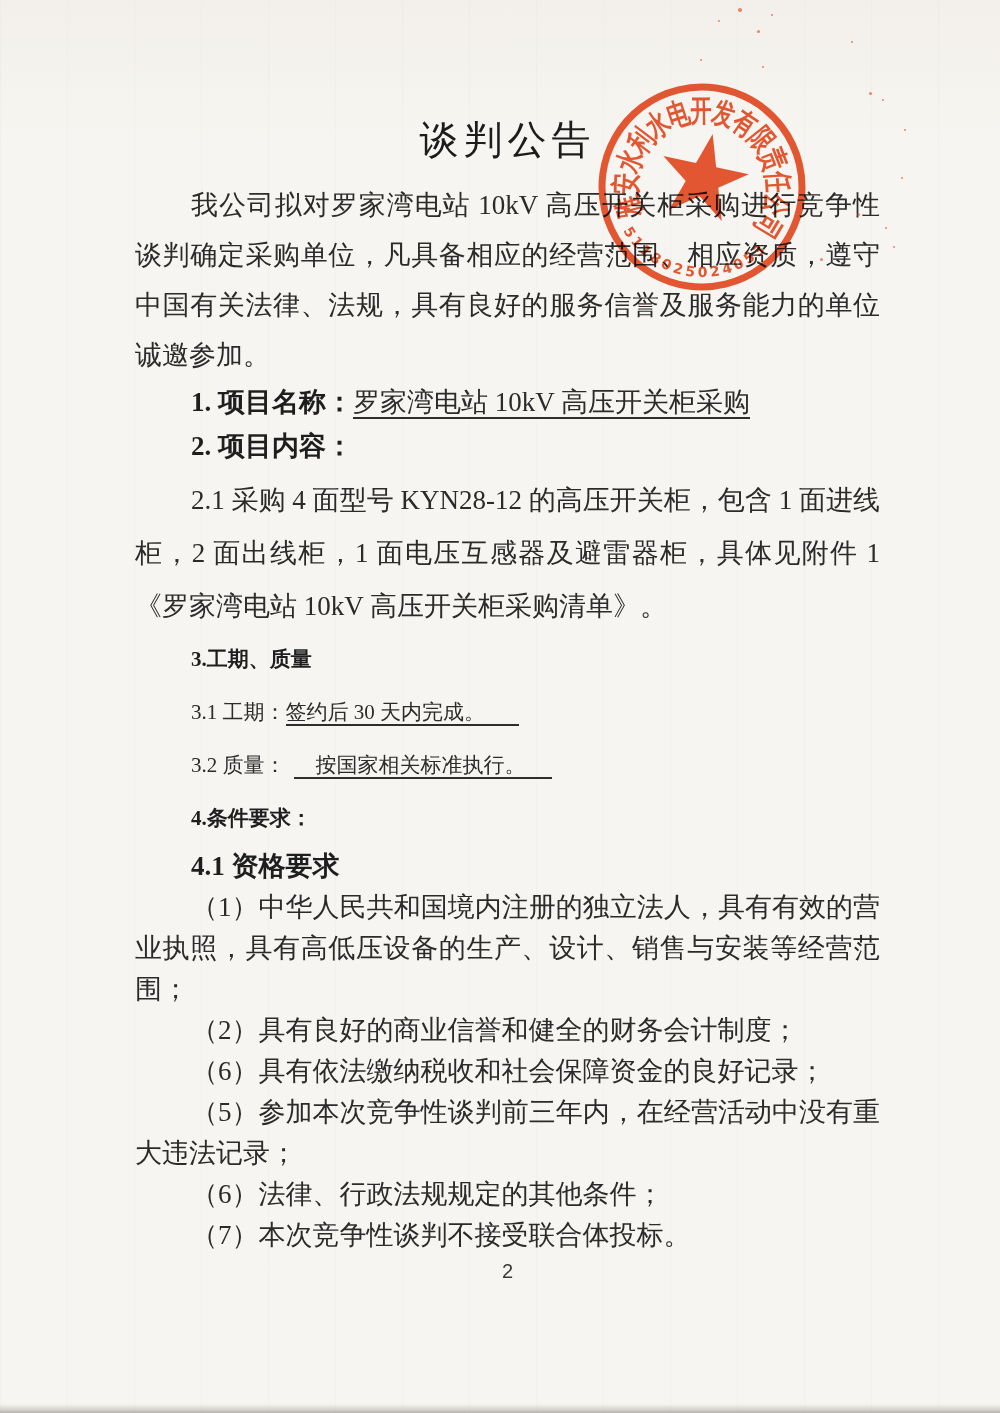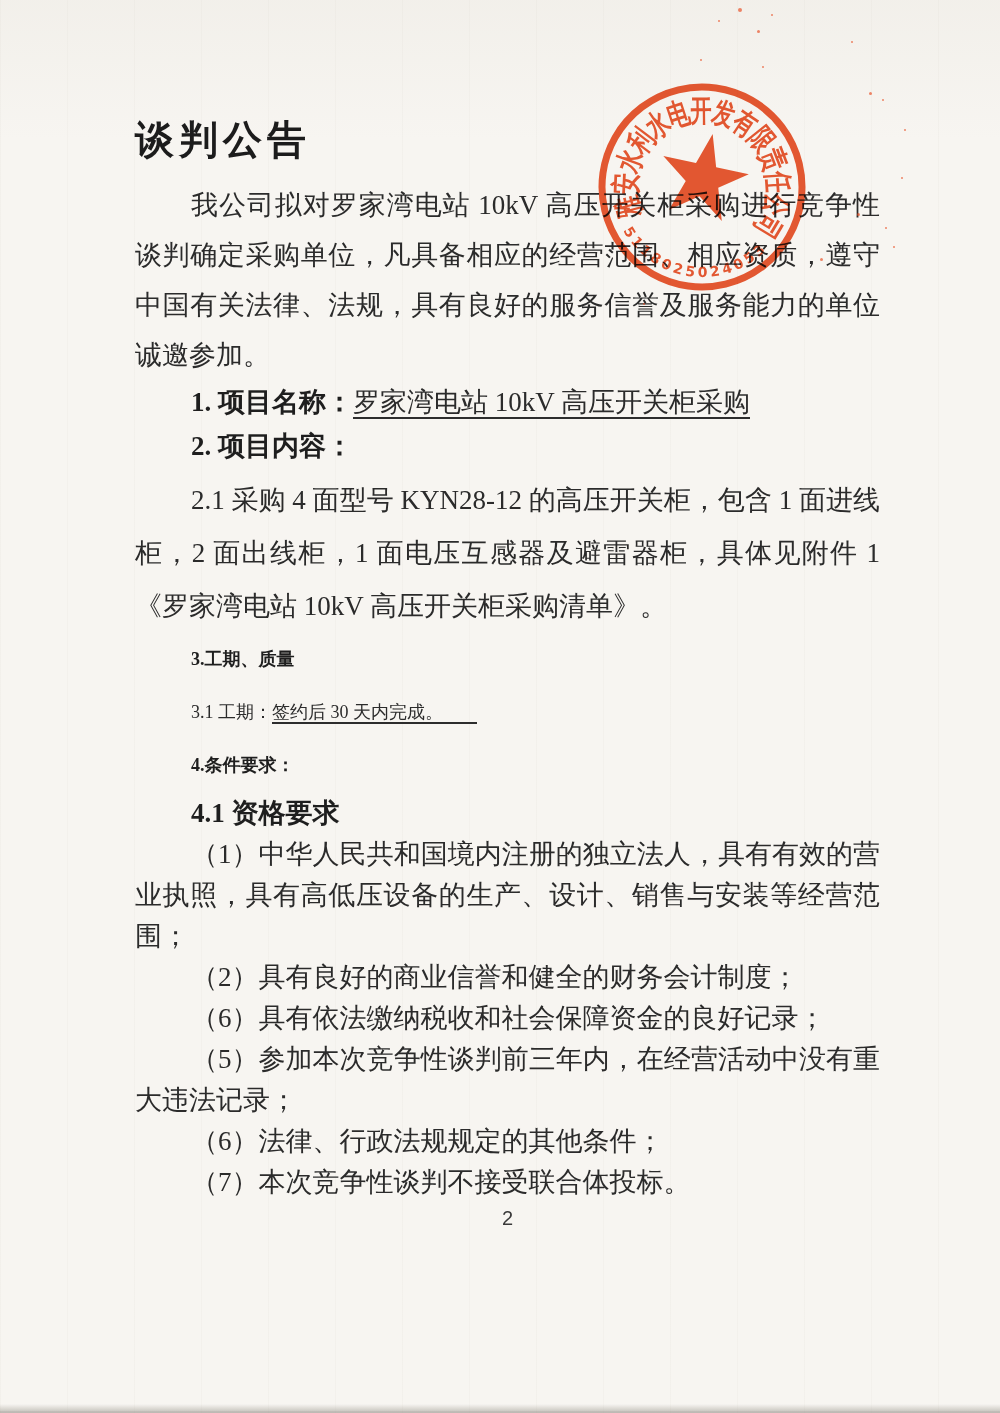--- a/index.html
+++ b/index.html
@@ -13,41 +13,41 @@
       repeating-linear-gradient(90deg, rgba(205,200,190,0.10) 0px, rgba(205,200,190,0.10) 1px, rgba(0,0,0,0) 1px, rgba(0,0,0,0) 67px),
       linear-gradient(180deg, rgba(236,233,226,0.45), rgba(0,0,0,0) 140px);
     color:#2b2b2b;
   }
   .content{
     position:absolute;left:135px;top:0;width:745px;
   }
   h1.doc-title{
     margin:116px 0 0 0;
     font-size:39px;line-height:48px;
-    font-weight:700;color:#1c1c1c;
-    text-align:left;letter-spacing:5px;
+    font-weight:400;color:#1c1c1c;
+    text-align:center;letter-spacing:5px;
   }
   p{margin:0;}
   .intro{
     margin-top:16px;
     font-size:27px;line-height:50px;
     text-align:justify;text-indent:56px;
   }
   .item-line{
     font-size:27px;line-height:44px;
     text-indent:56px;white-space:nowrap;
   }
   .lbl-bold{font-weight:700;color:#1e1e1e;}
   .p21{
     margin-top:6px;
     font-size:27px;line-height:53px;
     text-align:justify;text-indent:56px;
   }
   .sec{
-    font-size:18px;line-height:53px;
+    font-size:21px;line-height:53px;
     text-indent:56px;white-space:nowrap;
   }
   .sec-bold{font-weight:700;color:#1e1e1e;}
   .sec41{
     font-size:27px;line-height:42px;
     text-indent:56px;font-weight:700;color:#1e1e1e;white-space:nowrap;
   }
   .cond{
     font-size:27px;line-height:41px;
     text-align:justify;text-indent:56px;
@@ -105,20 +105,21 @@
     <p class="item-line"><span class="lbl-bold">1. 项目名称：</span><span class="u-line">罗家湾电站 10kV 高压开关柜采购</span></p>
 
     <p class="item-line"><span class="lbl-bold">2. 项目内容：</span></p>
 
     <p class="p21">2.1 采购 4 面型号 KYN28-12 的高压开关柜，包含 1 面进线柜，2 面出线柜，1 面电压互感器及避雷器柜，具体见附件 1《罗家湾电站 10kV 高压开关柜采购清单》。</p>
 
     <p class="sec sec-bold">3.工期、质量</p>
 
     <p class="sec"><span>3.1 工期：</span><span class="u-line u-pad-r">签约后 30 天内完成。</span></p>
 
+    <p class="sec"><span>3.2 质量：</span><span class="u-line u-pad-lr">按国家相关标准执行。</span></p>
 
     <p class="sec sec-bold">4.条件要求：</p>
 
     <p class="sec41">4.1 资格要求</p>
 
     <p class="cond">（1）中华人民共和国境内注册的独立法人，具有有效的营业执照，具有高低压设备的生产、设计、销售与安装等经营范围；</p>
     <p class="cond">（2）具有良好的商业信誉和健全的财务会计制度；</p>
     <p class="cond">（6）具有依法缴纳税收和社会保障资金的良好记录；</p>
     <p class="cond">（5）参加本次竞争性谈判前三年内，在经营活动中没有重大违法记录；</p>
     <p class="cond">（6）法律、行政法规规定的其他条件；</p>

